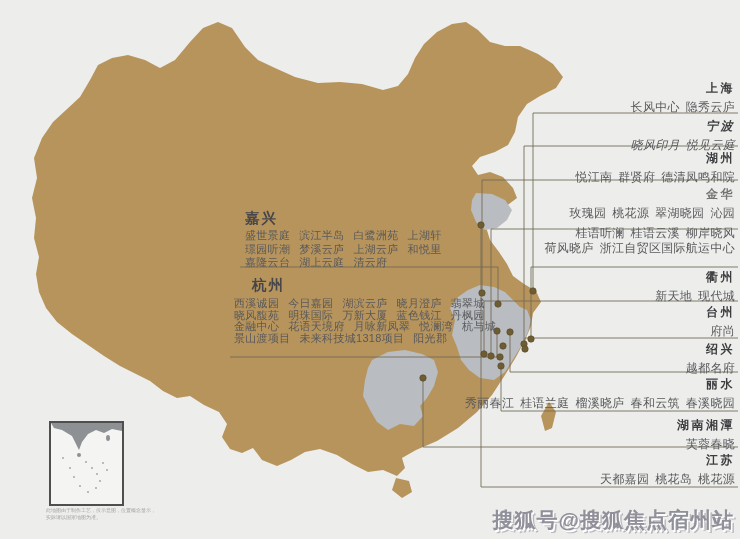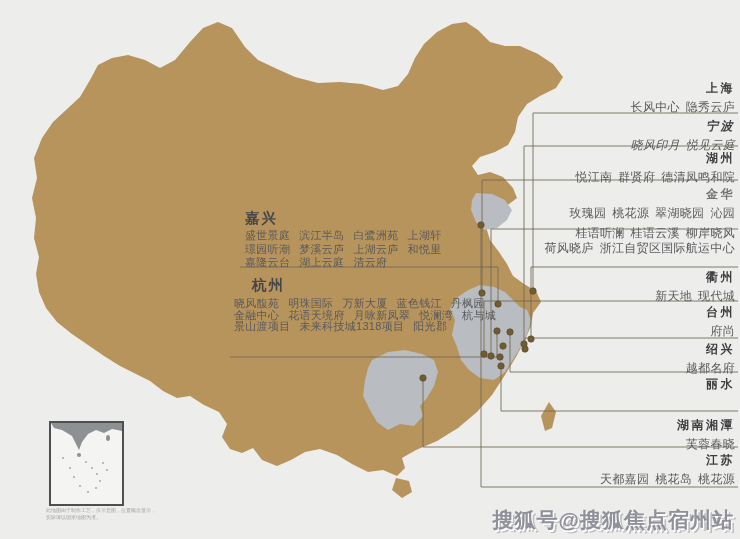--- a/index.html
+++ b/index.html
@@ -109,20 +109,21 @@
 
   <div id="left-labels">
       <div class="ltitle" style="left: 245px; top: 209px;">嘉兴</div>
       <div class="lrows" style="left: 245px; top: 228px;">
         <div class="lrow" style="height: 13.5px; color: rgb(89, 89, 91);"><span class="pitem">盛世景庭</span><span class="pitem">滨江半岛</span><span class="pitem">白鹭洲苑</span><span class="pitem">上湖轩</span></div>
         <div class="lrow" style="height: 13.5px; color: rgb(89, 89, 91);"><span class="pitem">璟园听潮</span><span class="pitem">梦溪云庐</span><span class="pitem">上湖云庐</span><span class="pitem">和悦里</span></div>
         <div class="lrow" style="height: 13.5px; color: rgb(89, 89, 91);"><span class="pitem">嘉隆云台</span><span class="pitem">湖上云庭</span><span class="pitem">清云府</span></div>
       </div>
       <div class="ltitle" style="left: 252px; top: 276px;">杭州</div>
       <div class="lrows" style="left: 234px; top: 296px;">
+        <div class="lrow" style="height: 11.5px; color: rgb(89, 89, 91);"><span class="pitem">西溪诚园</span><span class="pitem">今日嘉园</span><span class="pitem">湖滨云庐</span><span class="pitem">晓月澄庐</span><span class="pitem">翡翠城</span></div>
         <div class="lrow" style="height: 11.5px; color: rgb(89, 89, 91);"><span class="pitem">晓风馥苑</span><span class="pitem">明珠国际</span><span class="pitem">万新大厦</span><span class="pitem">蓝色钱江</span><span class="pitem">丹枫园</span></div>
         <div class="lrow" style="height: 11.5px; color: rgb(89, 89, 91);"><span class="pitem">金融中心</span><span class="pitem">花语天境府</span><span class="pitem">月咏新凤翠</span><span class="pitem">悦澜湾</span><span class="pitem">杭与城</span></div>
         <div class="lrow" style="height: 11.5px; color: rgb(89, 89, 91);"><span class="pitem">景山渡项目</span><span class="pitem">未来科技城1318项目</span><span class="pitem">阳光郡</span></div>
       </div>
     </div>
 
   <div id="right-labels">
       <div class="rcity" style="top: 82px;">
         <div class="rtitle" style="color: rgb(61, 61, 63);">上海</div>
         <div class="prow" style="color: rgb(89, 89, 91);"><span class="pitem">长风中心</span><span class="pitem">隐秀云庐</span></div>
@@ -150,20 +151,21 @@
       <div class="rcity" style="top: 306px;">
         <div class="rtitle" style="color: rgb(61, 61, 63);">台州</div>
         <div class="prow" style="color: rgb(89, 89, 91);"><span class="pitem">府尚</span></div>
       </div>
       <div class="rcity" style="top: 343px;">
         <div class="rtitle" style="color: rgb(61, 61, 63);">绍兴</div>
         <div class="prow" style="color: rgb(89, 89, 91);"><span class="pitem">越都名府</span></div>
       </div>
       <div class="rcity" style="top: 378px;">
         <div class="rtitle" style="color: rgb(61, 61, 63);">丽水</div>
+        <div class="prow" style="color: rgb(89, 89, 91);"><span class="pitem">秀丽春江</span><span class="pitem">桂语兰庭</span><span class="pitem">榴溪晓庐</span><span class="pitem">春和云筑</span><span class="pitem">春溪晓园</span></div>
       </div>
       <div class="rcity" style="top: 419px;">
         <div class="rtitle" style="color: rgb(61, 61, 63); font-family: Liberation Serif, serif;">湖南湘潭</div>
         <div class="prow" style="color: rgb(89, 89, 91);"><span class="pitem">芙蓉春晓</span></div>
       </div>
       <div class="rcity" style="top: 454px;">
         <div class="rtitle" style="color: rgb(61, 61, 63);">江苏</div>
         <div class="prow" style="color: rgb(89, 89, 91);"><span class="pitem">天都嘉园</span><span class="pitem">桃花岛</span><span class="pitem">桃花源</span></div>
       </div>
     </div>

